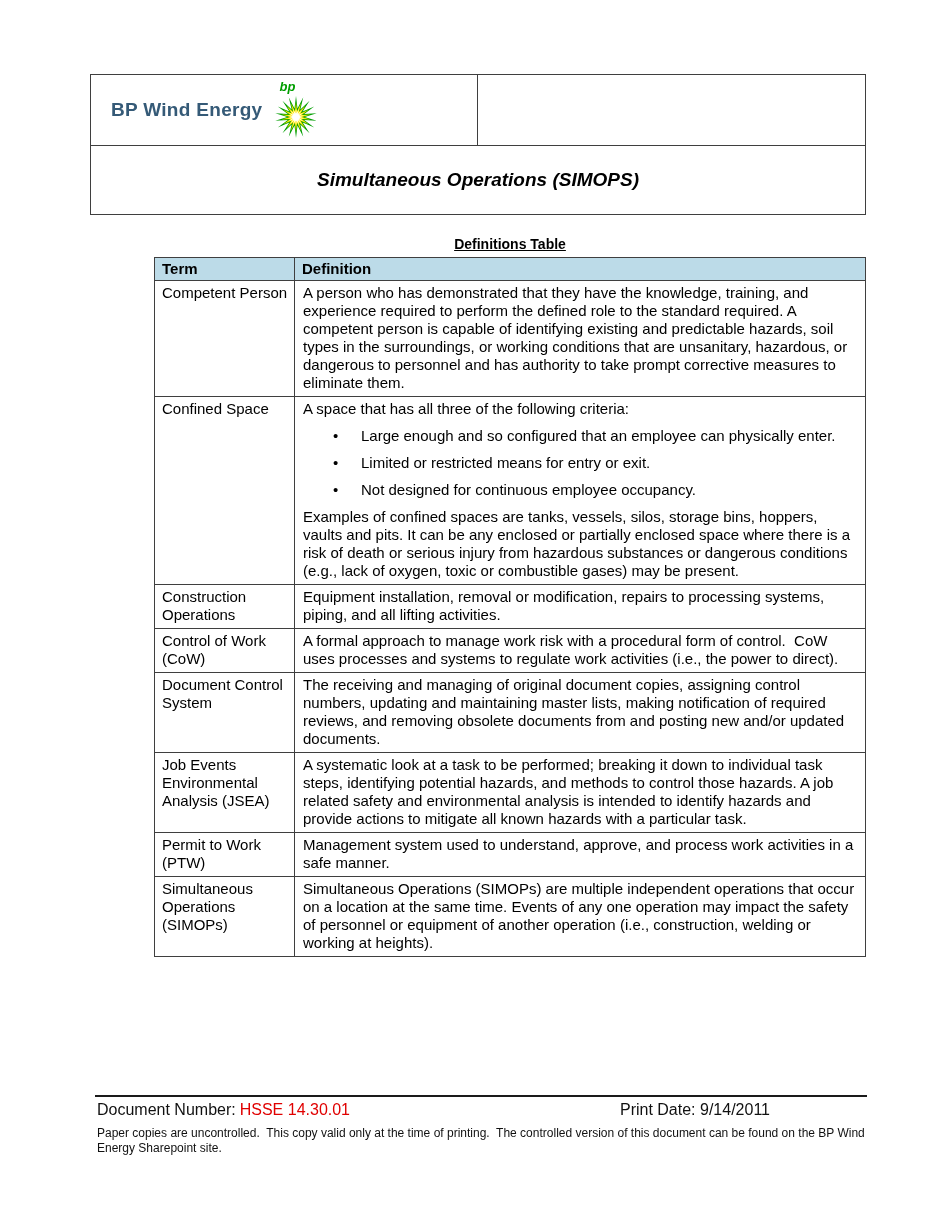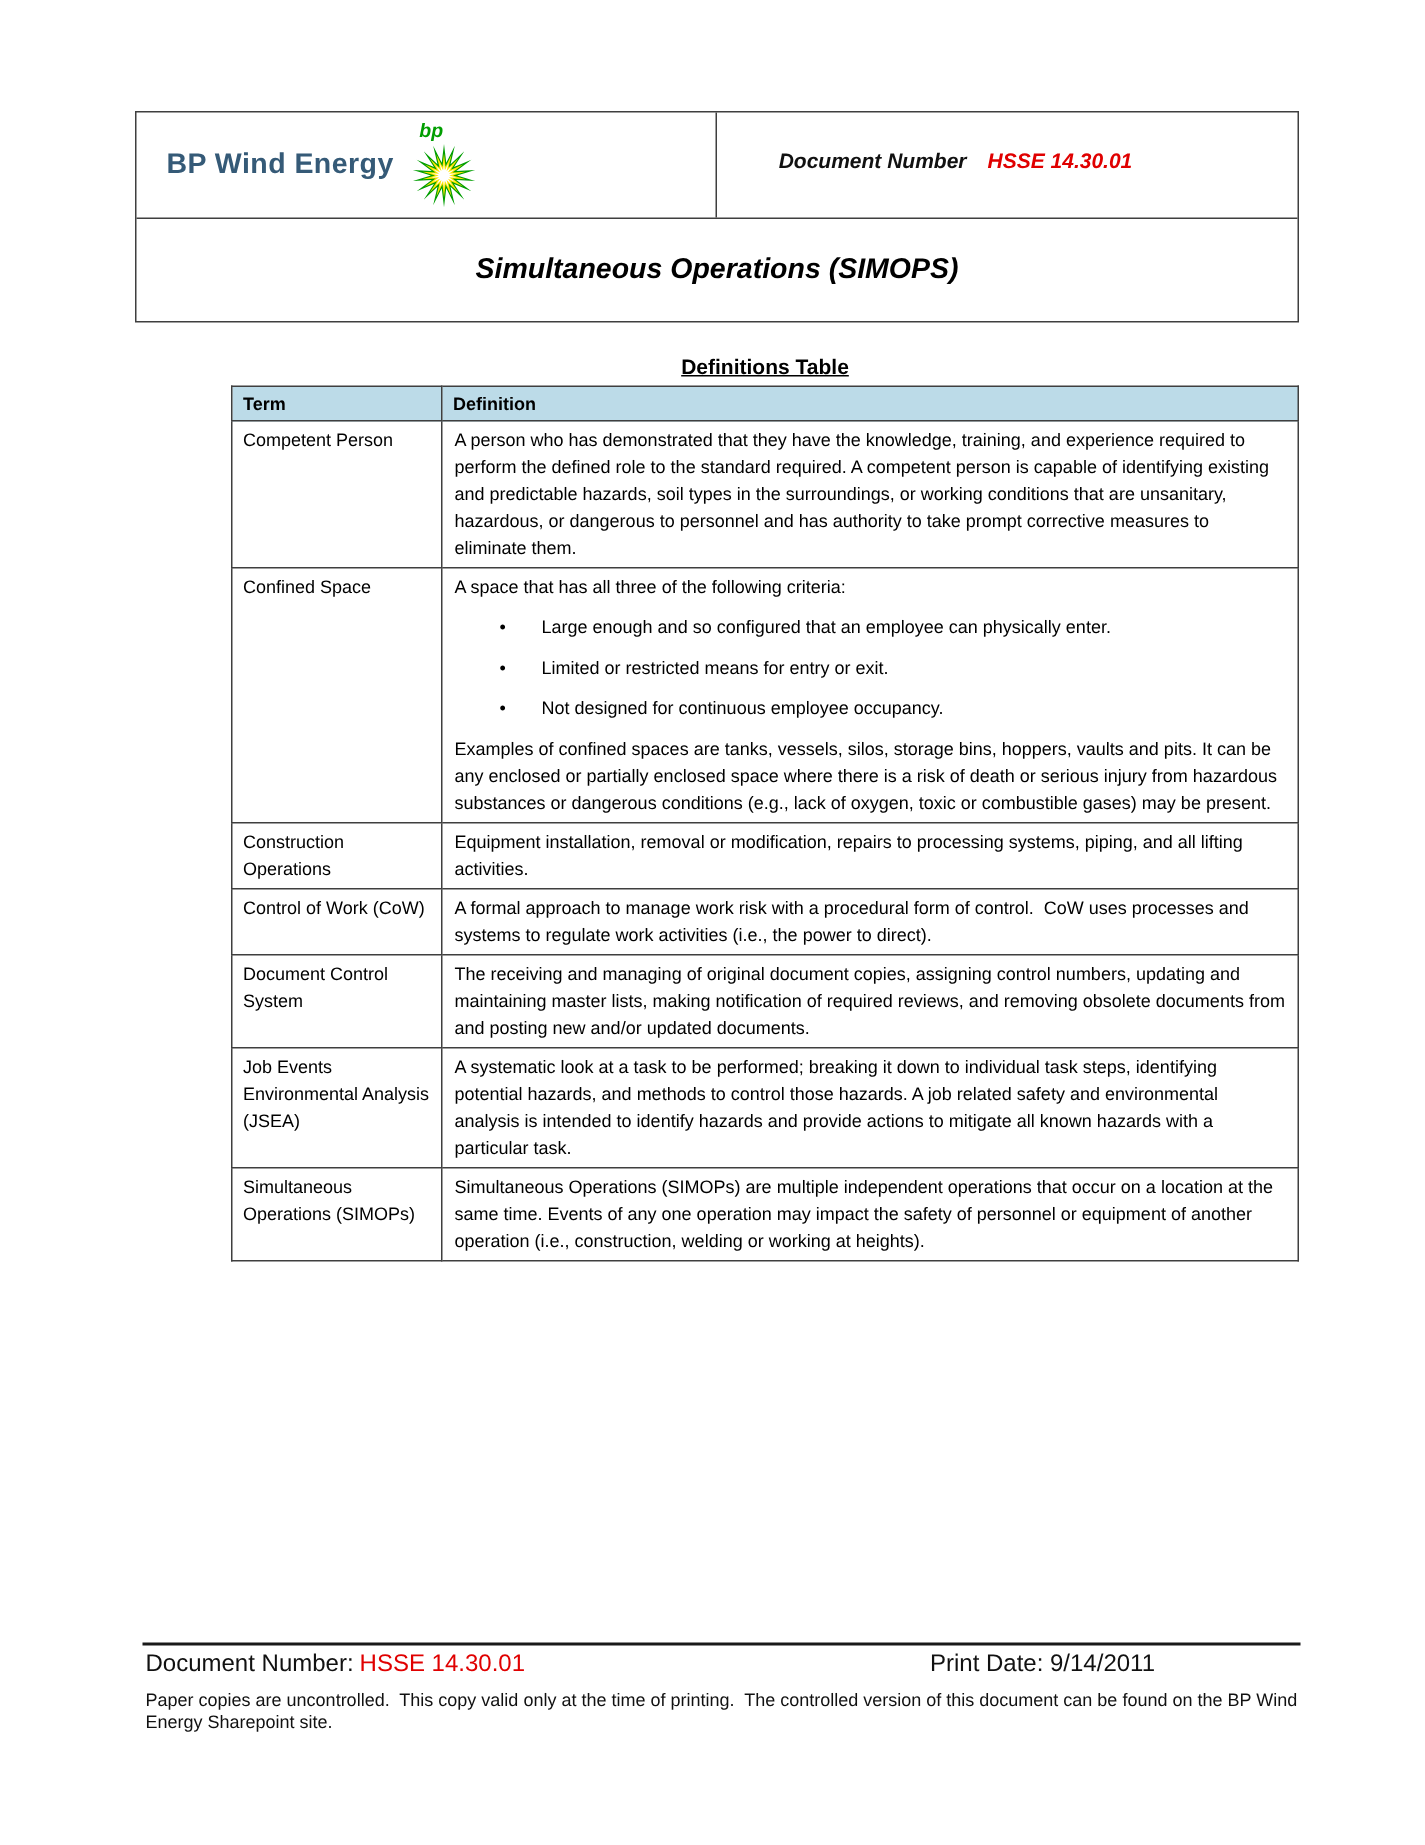--- a/index.html
+++ b/index.html
@@ -52,21 +52,21 @@
   }
 
   
   .defs-wrap{ position:absolute; left:154px; top:236px; width:712px; }
   .defs-heading{
     text-align:center; font-weight:bold; font-size:14px;
     text-decoration:underline; margin-bottom:5px; color:#000;
   }
   table.defs-table{
     width:712px; border-collapse:collapse; table-layout:fixed;
-    font-size:12px; line-height:18px; color:#000;
+    font-size:15px; line-height:18px; color:#000;
   }
   .defs-table th, .defs-table td{
     border:1px solid var(--border-dark); vertical-align:top; text-align:left;
   }
   .defs-table th{
     background:var(--table-header-bg); font-weight:bold;
     padding:2px 6px 2px 7px; height:22px;
   }
   th.term-col{ width:140px; }
   td.term-cell{ padding:3px 6px 3px 7px; }
@@ -104,23 +104,20 @@
       <div class="logo-cell">
         <span class="logo-text">BP Wind Energy</span>
         <span class="logo-mark">
           <span class="logo-bp">bp</span>
           <svg class="helios" viewBox="0 0 48 48" aria-hidden="true">
             <polygon id="helios-outer" points="24.00,1.00 25.65,14.64 31.87,2.39 28.75,15.77 38.78,6.38 31.28,17.89 43.92,12.50 32.93,20.75 46.65,20.01 33.50,24.00 46.65,27.99 32.93,27.25 43.92,35.50 31.28,30.11 38.78,41.62 28.75,32.23 31.87,45.61 25.65,33.36 24.00,47.00 22.35,33.36 16.13,45.61 19.25,32.23 9.22,41.62 16.72,30.11 4.08,35.50 15.07,27.25 1.35,27.99 14.50,24.00 1.35,20.01 15.07,20.75 4.08,12.50 16.72,17.89 9.22,6.38 19.25,15.77 16.13,2.39 22.35,14.64"></polygon>
             <polygon id="helios-mid" points="24.00,8.00 25.13,17.60 29.47,8.96 27.25,18.37 34.28,11.74 28.98,19.82 37.86,16.00 30.11,21.78 39.76,21.22 30.50,24.00 39.76,26.78 30.11,26.22 37.86,32.00 28.98,28.18 34.28,36.26 27.25,29.63 29.47,39.04 25.13,30.40 24.00,40.00 22.87,30.40 18.53,39.04 20.75,29.63 13.72,36.26 19.02,28.18 10.14,32.00 17.89,26.22 8.24,26.78 17.50,24.00 8.24,21.22 17.89,21.78 10.14,16.00 19.02,19.82 13.72,11.74 20.75,18.37 18.53,8.96 22.87,17.60"></polygon>
             <polygon id="helios-inner" points="24.00,14.50 24.66,20.26 27.25,15.07 25.90,20.71 30.11,16.72 26.91,21.56 32.23,19.25 27.57,22.70 33.36,22.35 27.80,24.00 33.36,25.65 27.57,25.30 32.23,28.75 26.91,26.44 30.11,31.28 25.90,27.29 27.25,32.93 24.66,27.74 24.00,33.50 23.34,27.74 20.75,32.93 22.10,27.29 17.89,31.28 21.09,26.44 15.77,28.75 20.43,25.30 14.64,25.65 20.20,24.00 14.64,22.35 20.43,22.70 15.77,19.25 21.09,21.56 17.89,16.72 22.10,20.71 20.75,15.07 23.34,20.26"></polygon>
           </svg>
         </span>
-      </div>
-      <div class="doc-cell">
-        <span>Document Number</span><span class="doc-value">HSSE 14.30.01</span>
       </div>
     </div>
     <div class="title-row">Simultaneous Operations (SIMOPS)</div>
   </div>
 
   <div class="defs-wrap">
     <div class="defs-heading">Definitions Table</div>
     <table class="defs-table">
       <thead>
         <tr>
@@ -172,20 +169,26 @@
               <div class="cell-p">The receiving and managing of original document copies, assigning control numbers, updating and maintaining master lists, making notification of required reviews, and removing obsolete documents from and posting new and/or updated documents.</div>
             </td>
           </tr>
           <tr>
             <td class="term-cell">Job Events Environmental Analysis (JSEA)</td>
             <td class="def-cell">
               <div class="cell-p">A systematic look at a task to be performed; breaking it down to individual task steps, identifying potential hazards, and methods to control those hazards. A job related safety and environmental analysis is intended to identify hazards and provide actions to mitigate all known hazards with a particular task.</div>
             </td>
           </tr>
           <tr>
+            <td class="term-cell">Permit to Work (PTW)</td>
+            <td class="def-cell">
+              <div class="cell-p">Management system used to understand, approve, and process work activities in a safe manner.</div>
+            </td>
+          </tr>
+          <tr>
             <td class="term-cell">Simultaneous Operations (SIMOPs)</td>
             <td class="def-cell">
               <div class="cell-p">Simultaneous Operations (SIMOPs) are multiple independent operations that occur on a location at the same time. Events of any one operation may impact the safety of personnel or equipment of another operation (i.e., construction, welding or working at heights).</div>
             </td>
           </tr>
         </tbody>
     </table>
   </div>
 
   <div class="footer-rule"></div>

